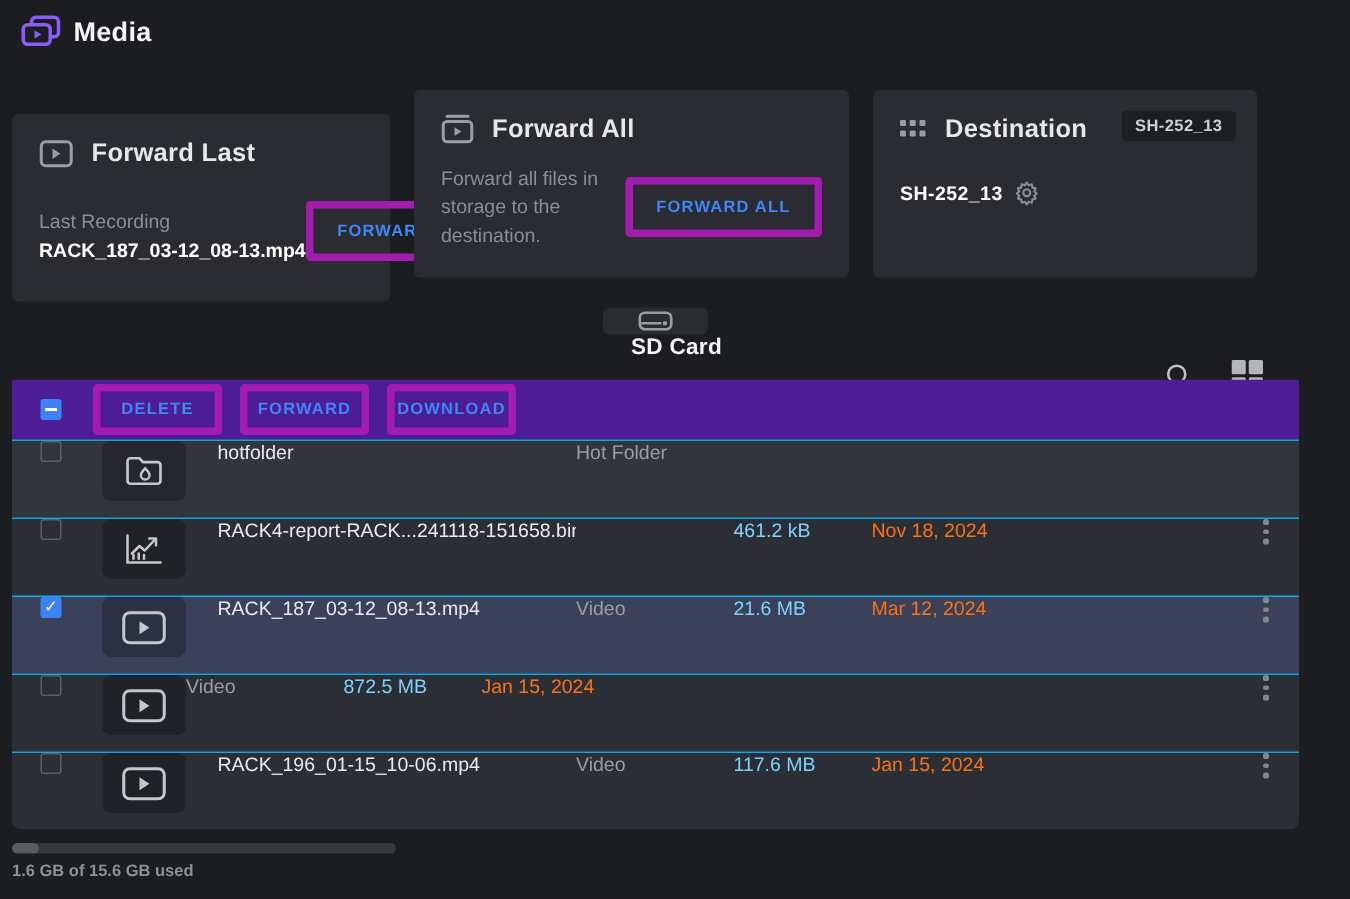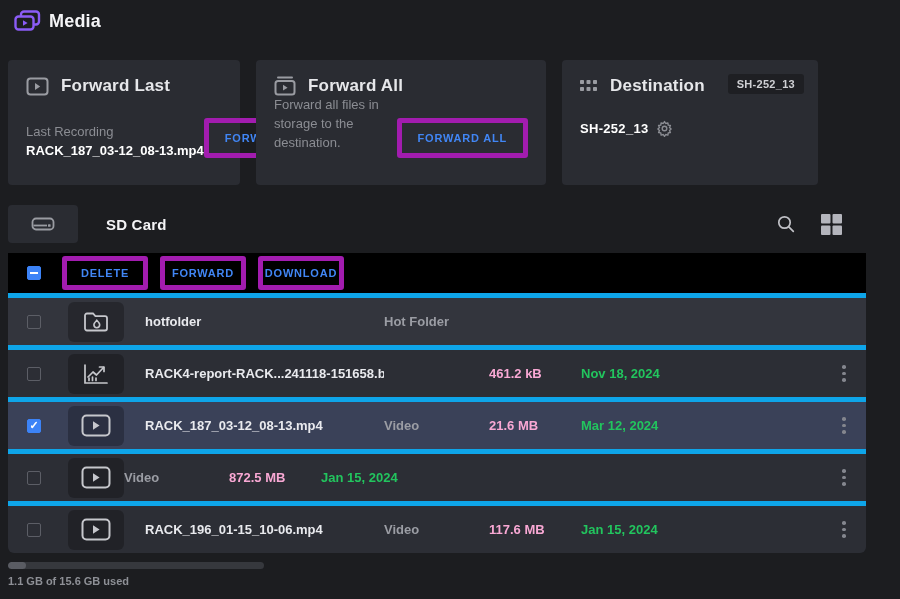--- a/index.html
+++ b/index.html
@@ -7,67 +7,67 @@
   body { font-family:"Liberation Sans", sans-serif; }
   .page { position:relative; width:900px; height:599px; background:#1c1d20; overflow:hidden; }
 
   
   .app-header { position:absolute; top:10px; left:14px; display:flex; align-items:center; gap:8px;text-align:right; }
   .app-title { color:#f4f4f6; font-size:18px; font-weight:bold; letter-spacing:.2px; }
 
   
   .cards { position:absolute; top:60px; left:8px; width:858px; display:flex; gap:16px; }
   .card { background:#2a2c32; border-radius:4px; height:125px; padding:16px 18px; position:relative; }
-  .card-1 { width:232px; }
+  .card-1 { width:252px;margin-top:16px; }
   .card-2 { width:290px; }
   .card-3 { width:256px; }
   .card-head { display:flex; align-items:center; gap:12px; }
   .card-title { color:#e6e7ea; font-size:17px; font-weight:bold; letter-spacing:.2px; }
   .card-body { display:flex; align-items:flex-end; justify-content:space-between; margin-top:22px; }
   .muted { color:#8b8d93; font-size:13px; }
   .file-name { color:#ffffff; font-size:13px; font-weight:bold; margin-top:4px; white-space:nowrap; }
   .btn-outline { background:transparent; border:5px solid #a21caf; color:#4186f5; font-family:"Liberation Sans",sans-serif;
                  font-size:11px; font-weight:bold; letter-spacing:.8px; padding:9px 16px; border-radius:3px; cursor:pointer; white-space:nowrap; }
-  .card-2 .desc { width:150px; line-height:1.45; }
+  .card-2 .desc { width:150px; line-height:1.45; margin-top:14px; }
   .card-2 .card-body { margin-top:0; align-items:flex-start; }
   .card-2 .btn-outline { margin-top:22px; }
   .badge { position:absolute; top:14px; right:14px; background:#1e1f23; color:#cfd0d4; font-size:11px; font-weight:bold;
            padding:4px 9px; border-radius:3px; letter-spacing:.3px; }
   .dest-value { display:flex; align-items:center; gap:8px; margin-top:24px; }
   .dest-name { color:#ffffff; font-size:13px; font-weight:bold; letter-spacing:.3px; }
 
   
-  .sd-bar { position:absolute; top:205px; left:8px; width:858px; height:38px; display:flex; align-items:center; }
+  .sd-bar { position:absolute; top:205px; left:8px; width:858px; height:38px; display:flex; align-items:center;flex-direction:column; }
   .drive-btn { width:70px; height:38px; background:#2a2c32; border:none; border-radius:4px; display:flex; align-items:center; justify-content:center; cursor:pointer; }
   .sd-title { color:#f4f4f6; font-size:15px; font-weight:bold; margin-left:28px; letter-spacing:.2px; }
   .sd-actions { margin-left:auto; display:flex; align-items:center; gap:26px; padding-right:24px; }
   .icon-btn { background:none; border:none; cursor:pointer; display:flex; align-items:center; justify-content:center; padding:0; }
 
   
   .table { position:absolute; top:253px; left:8px; width:858px; border-radius:0 0 6px 6px; overflow:hidden; }
-  .toolbar { height:40px; background:#000000; display:flex; align-items:center; padding-left:19px; gap:0; }
+  .toolbar { height:40px; background:#4c1d95; display:flex; align-items:center; padding-left:19px; gap:0; }
   .toolbar .btn-outline { padding:6px 0; width:86px; text-align:center; margin-left:21px; }
   .toolbar .btn-outline + .btn-outline { margin-left:12px; }
 
-  .row { height:52px; display:flex; align-items:center; padding-left:19px; background:#2c2e35; border-top:5px solid #0ea5e9;font-weight:bold; }
+  .row { height:52px; display:flex; padding-left:19px; background:#2c2e35; border-top:1px solid #0ea5e9; }
   .row.hover { background:#33353d; }
   .row.selected { background:#3a4158; }
 
   .checkbox { width:14px; height:14px; flex:0 0 14px; border:1.5px solid #5c5e66; border-radius:2px; cursor:pointer;
               display:flex; align-items:center; justify-content:center; }
   .checkbox.checked { background:#3c83f7; border-color:#3c83f7; color:#fff; font-size:11px; line-height:1; }
   .checkbox.indeterminate { background:#3c83f7; border-color:#3c83f7; }
   .checkbox.indeterminate::after { content:""; display:block; width:8px; height:2px; background:#fff; }
 
   .thumb { margin-left:27px; width:56px; height:40px; flex:0 0 56px; background:rgba(0,0,0,.25); border-radius:6px;
            display:flex; align-items:center; justify-content:center; }
   .c-name { margin-left:21px; width:239px; color:#e9eaee; font-size:13px; white-space:nowrap; overflow:hidden; }
   .c-type { width:105px; color:#9b9da4; font-size:13px; }
-  .c-size { width:92px; color:#f9a8d4; font-size:13px; }
-  .c-date { flex:1; color:#22c55e; font-size:13px; }
+  .c-size { width:92px; color:#7dd3fc; font-size:13px; }
+  .c-date { flex:1; color:#f97316; font-size:13px; }
   .kebab { width:44px; flex:0 0 44px; display:flex; flex-direction:column; align-items:center; gap:3px; cursor:pointer; background:none; border:none; padding:0; }
   .kebab i { width:3.5px; height:3.5px; border-radius:50%; background:#84868e; }
 
   
   .usage { position:absolute; top:562px; left:8px; }
   .usage-bar { width:256px; height:7px; background:#36383d; border-radius:4px; overflow:hidden; }
   .usage-fill { height:100%; background:#5a5c63; border-radius:4px; }
   .usage-text { margin-top:6px; color:#8e9096; font-size:11px; font-weight:bold; }
 
   svg { display:block; }
@@ -295,16 +295,16 @@
           <i></i>
           <i></i>
         </button>
     </div>
   </div>
 
   <div class="usage">
     <div class="usage-bar">
       <div class="usage-fill" style="width: 7%;"></div>
     </div>
-    <div class="usage-text">1.1 GB of 15.6 GB used</div>
+    <div class="usage-text">1.6 GB of 15.6 GB used</div>
   </div>
 
 </div>
 
 </body></html>

